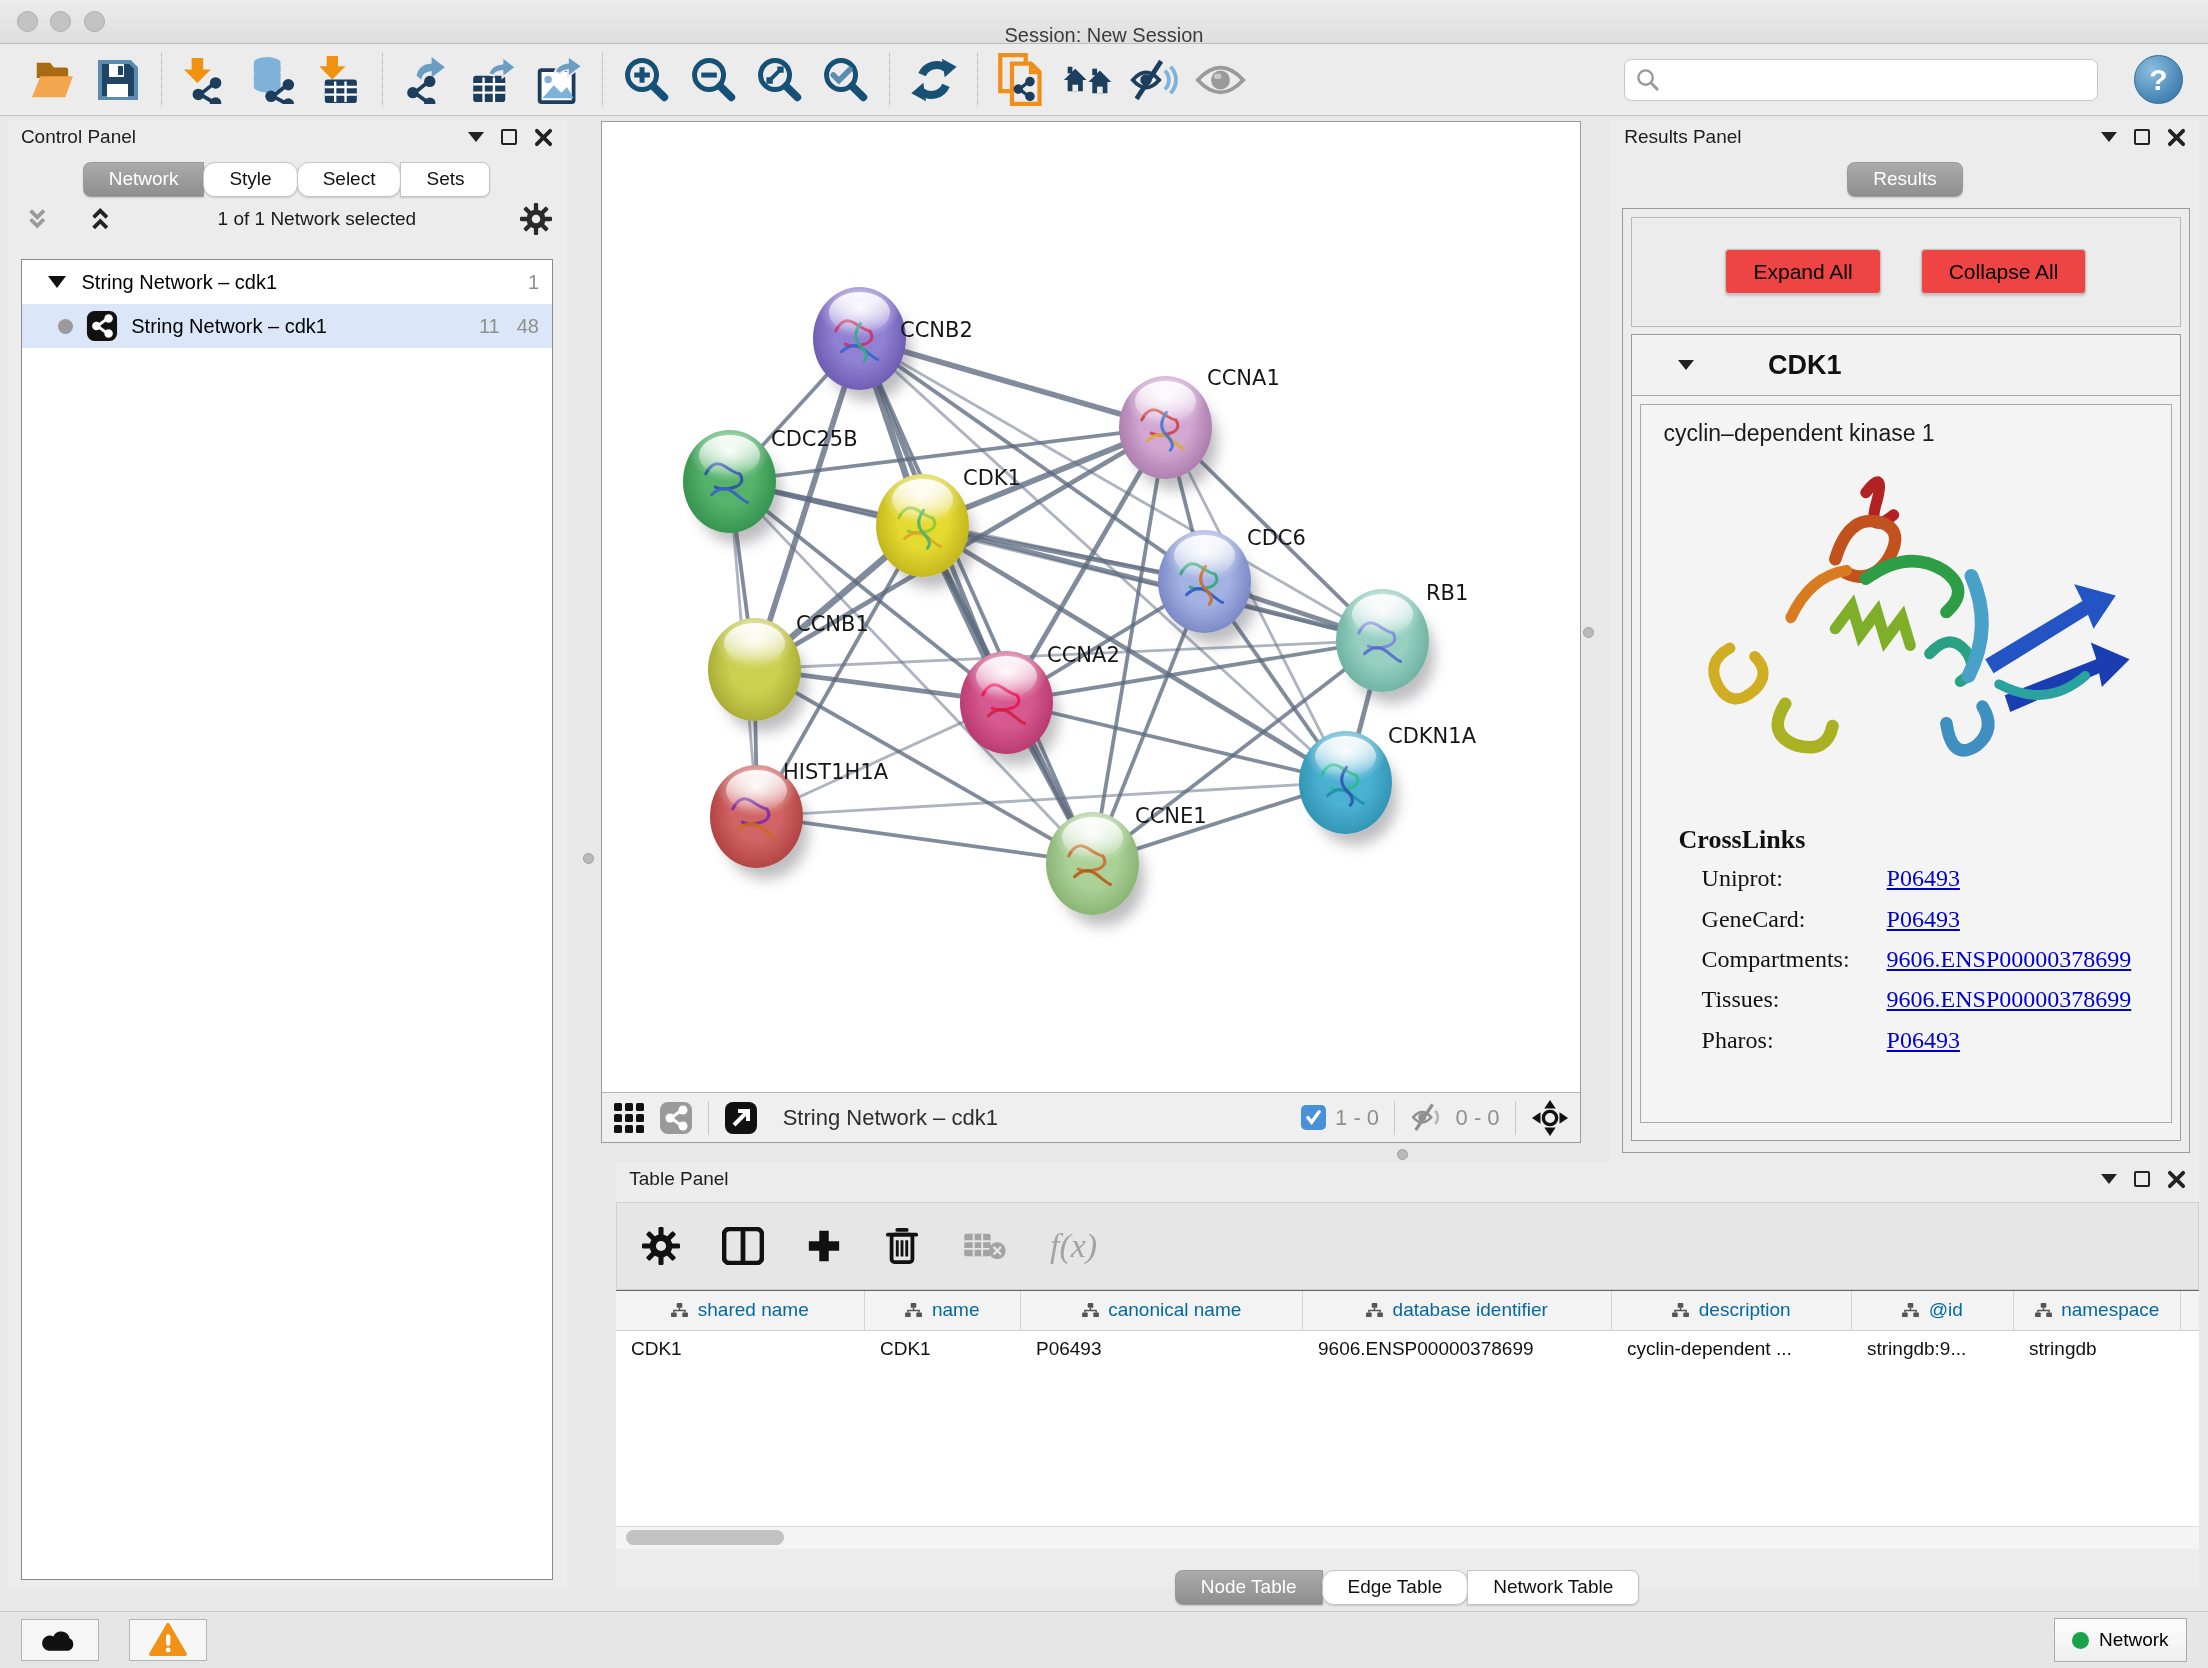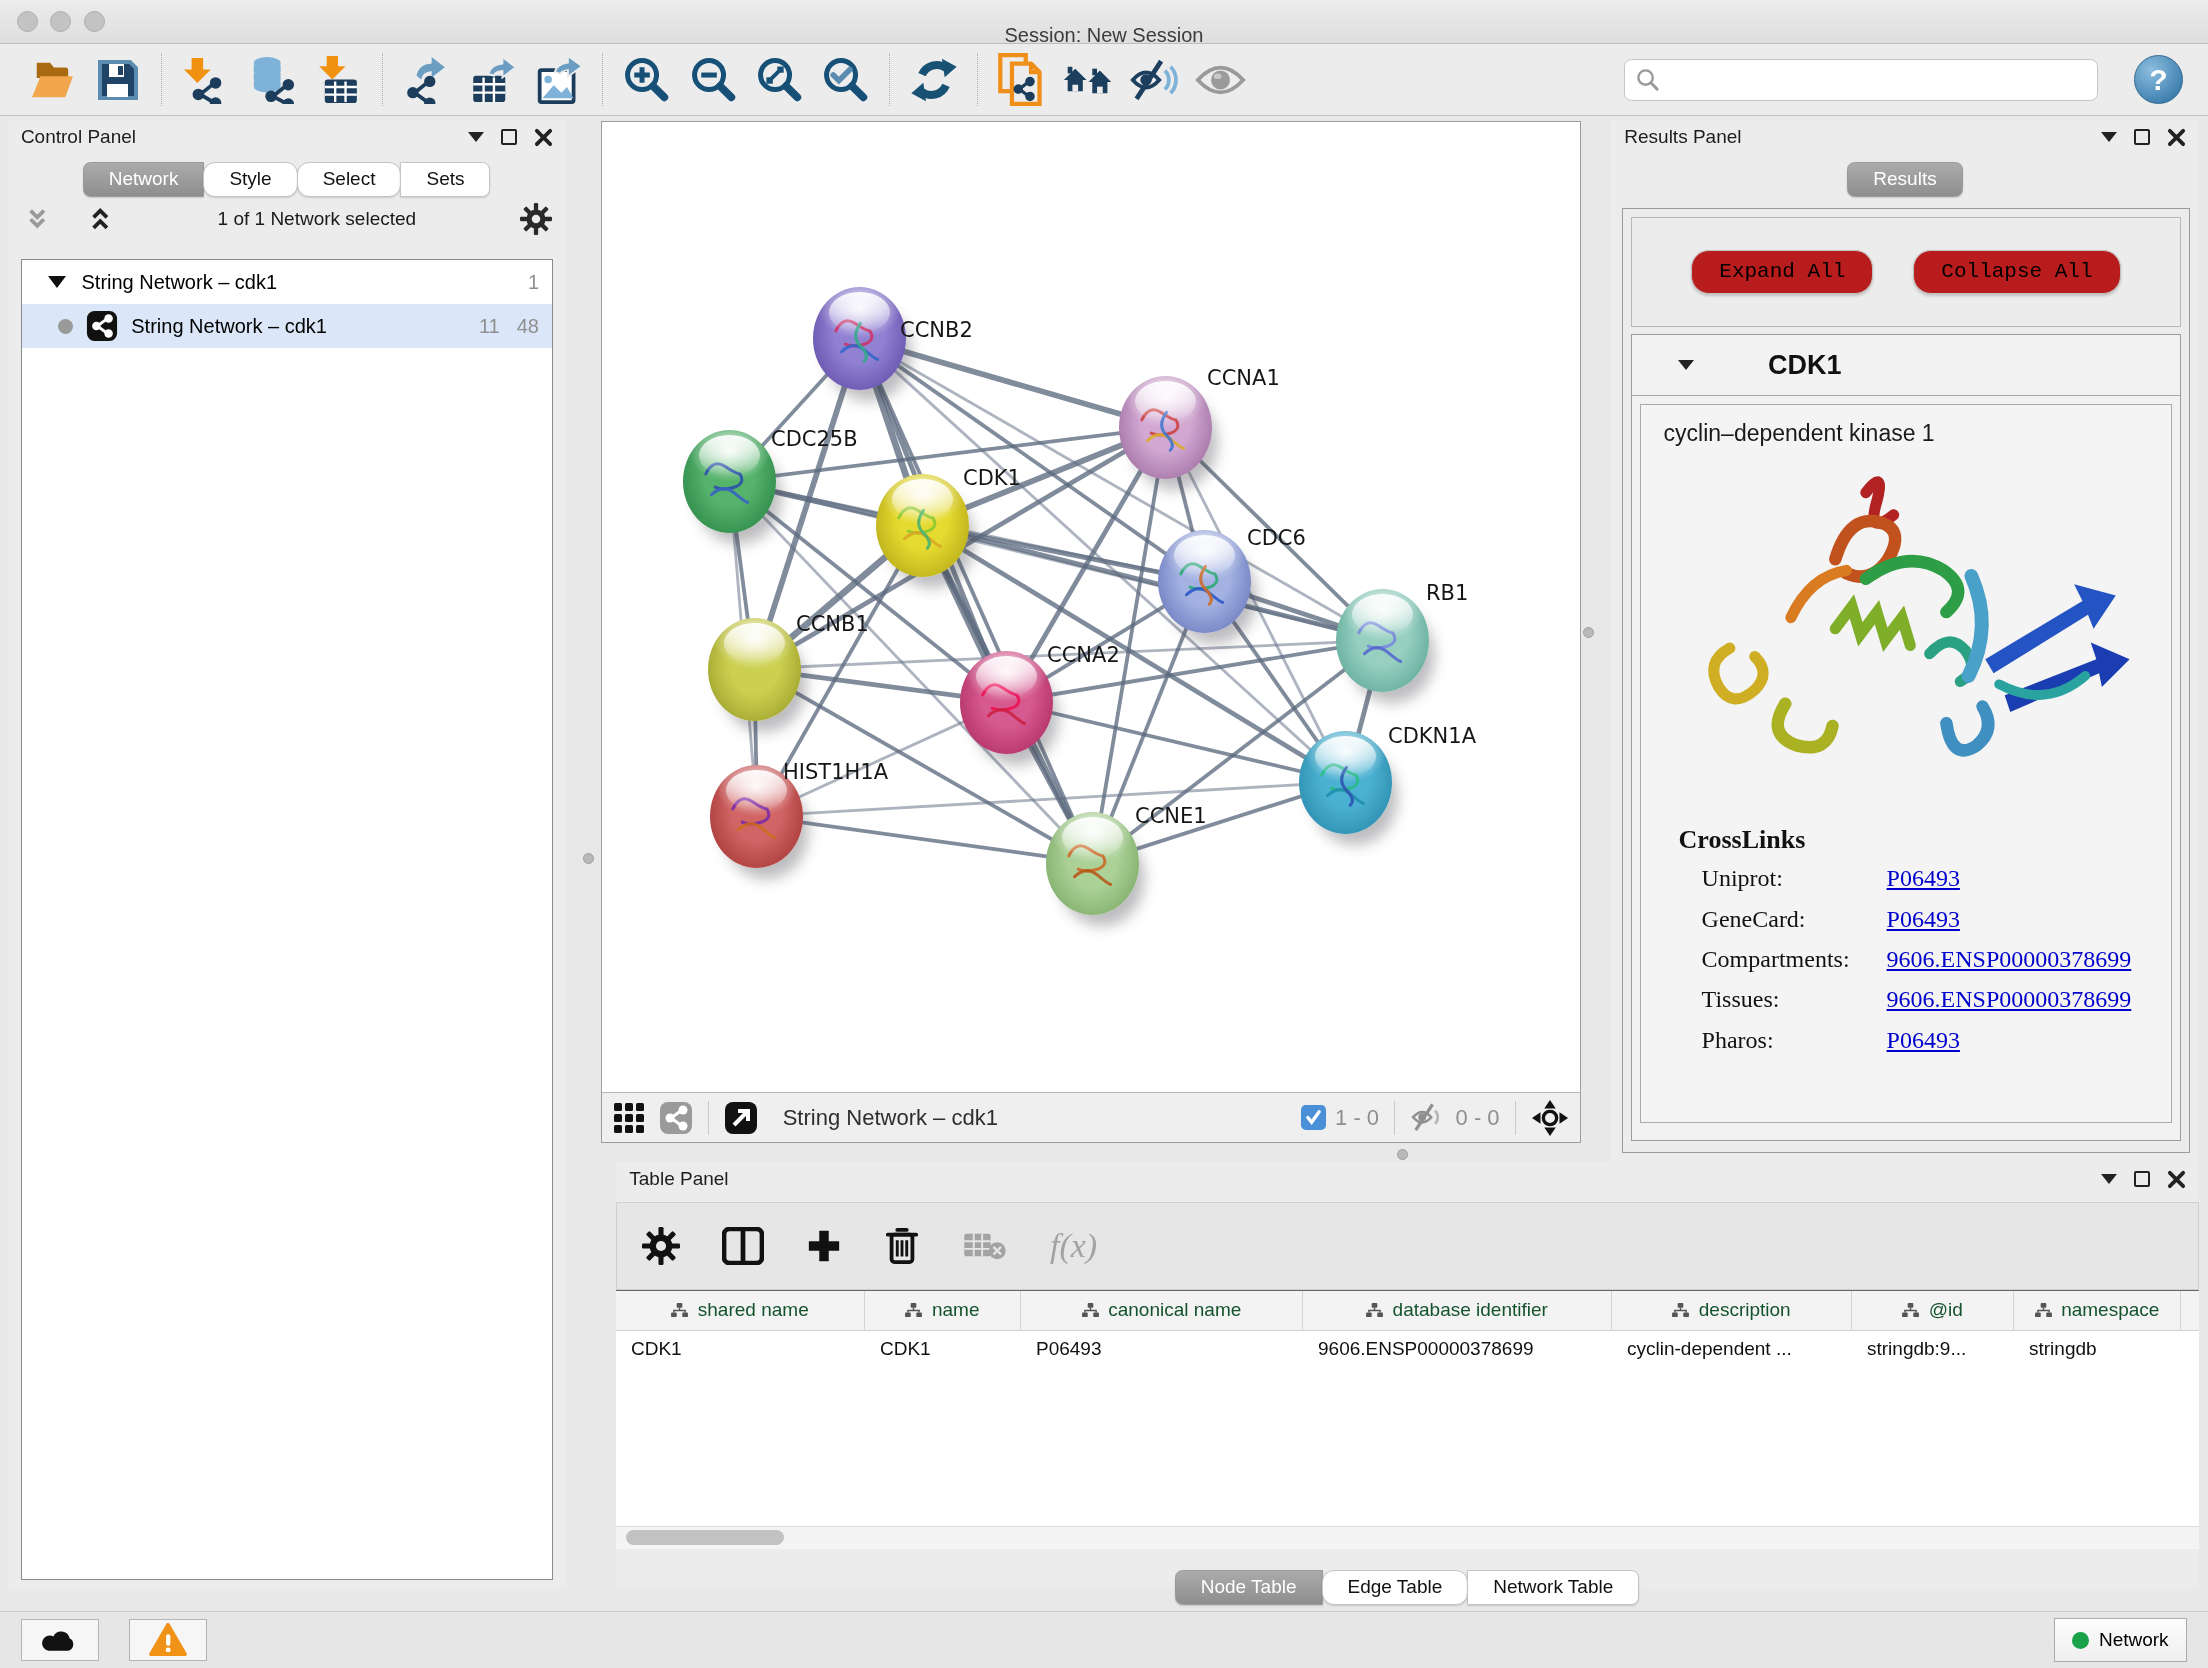--- a/index.html
+++ b/index.html
@@ -74,42 +74,42 @@
   .ntb-count { font-size:22px; color:#8f8f8f; margin-left:9.5px; }
   .checkbox { width:25px; height:25px; border-radius:4.8px; background:#4a90d9; display:flex; align-items:center; justify-content:center; cursor:pointer; }
 
   .divider-dot { position:absolute; width:11.4px; height:11.4px; border-radius:50%; background:#b9b9b9; border:1px solid #9e9e9e; }
 
   
   .results-panel { position:absolute; left:1611px; top:120px; width:588px; height:1469px; background:#ececec; }
   .rp-tabrow { display:flex; justify-content:center; margin-top:7.6px; }
   .rp-container { position:absolute; left:11.4px; right:9.5px; top:88px; height:945px; border:1.9px solid #9b9b9b; background:#ececec; }
   .rp-btnbox { margin:7.6px; height:110px; border:1px solid #b8b8b8; display:flex; align-items:center; justify-content:center; gap:40px; }
-  .rp-btn { background:#b91c1c; border:1px solid #c2c2c2; border-radius:18px; font-size:21px; padding:9.5px 27px;
-    box-shadow:0 1.9px 2.9px rgba(0,0,0,.18); cursor:pointer;font-family:Liberation Mono, monospace; }
+  .rp-btn { background:#ef4444; border:1px solid #c2c2c2; border-radius:4px; font-size:21px; padding:9.5px 27px;
+    box-shadow:0 1.9px 2.9px rgba(0,0,0,.18); cursor:pointer; }
   .rp-content { margin:0 7.6px 7.6px 7.6px; height:807px; border:1.9px solid #9b9b9b; background:#f2f2f2; }
   .cdk-header { height:61px; display:flex; align-items:center; border-bottom:1.9px solid #a8a8a8; }
   .cdk-header .icon-caret { margin-left:46px; }
   .cdk-name { font-size:27px; font-weight:bold; margin-left:74px; color:#111; }
   .rp-inner { margin:7.6px; height:719px; border:1px solid #aaa; background:#f4f4f4; overflow:hidden; }
   .rp-desc { font-size:23px; color:#1a1a1a; padding:15px 0 0 23px; }
   .xl-title { font-family:"Liberation Serif", serif; font-weight:bold; font-size:26px; padding:13.3px 0 3.8px 38px; color:#111; }
   .xl-row { display:flex; font-family:"Liberation Serif", serif; font-size:24px; padding:6.7px 0 6.7px 61px; }
   .xl-label { width:185px; color:#111; }
   .xl-value a { color:#0000cc; text-decoration:underline; cursor:pointer; }
 
   
   .table-panel { position:absolute; left:616px; top:1162px; width:1583px; height:426px; background:#ececec; }
   .tp-toolbar { margin-top:5.7px; height:88px; background:#e6e6e6; border:1px solid #cfcfcf;
     display:flex; align-items:center; gap:42px; padding:0 25px; }
   .tp-btn { background:none; border:none; cursor:pointer; display:flex; align-items:center; }
   .fx { font-family:"Liberation Serif", serif; font-style:italic; font-size:34px; color:#a3a3a3; }
   .tbl { border-top:1.9px solid #666; background:#fff; height:236px; overflow:hidden; }
   .tbl-head { display:flex; background:#f3f3f3; border-bottom:1px solid #cfcfcf; height:40px; }
-  .th { display:flex; align-items:center; justify-content:center; gap:9.5px; font-size:19px; color:#14532d;
+  .th { display:flex; align-items:center; justify-content:center; gap:9.5px; font-size:19px; color:#0369a1;
     border-right:1px solid #d4d4d4; overflow:hidden; cursor:pointer; flex:none; }
   .tbl-row { display:flex; height:40px; }
   .td { font-size:19px; color:#111; padding:7.6px 0 0 15px; overflow:hidden; white-space:nowrap; flex:none; }
   .hscroll { height:23px; background:#f4f4f4; border-top:1px solid #ddd; position:relative; }
   .hthumb { position:absolute; left:9.5px; top:3.8px; width:158px; height:15px; border-radius:7.6px; background:#c2c2c2; cursor:pointer; }
   .tp-tabs { display:flex; justify-content:center; margin-top:21px; }
 
   
   .statusbar { position:absolute; left:0; bottom:0; width:2208px; height:57px; background:#e6e6e6; border-top:1px solid #cbcbcb; display:flex; align-items:center; padding:0 21px; }
   .sb-btn { width:78px; height:42px; background:#f6f6f6; border:1.9px solid #b5b5b5; display:flex; align-items:center; justify-content:center; margin-right:30px; cursor:pointer; }

